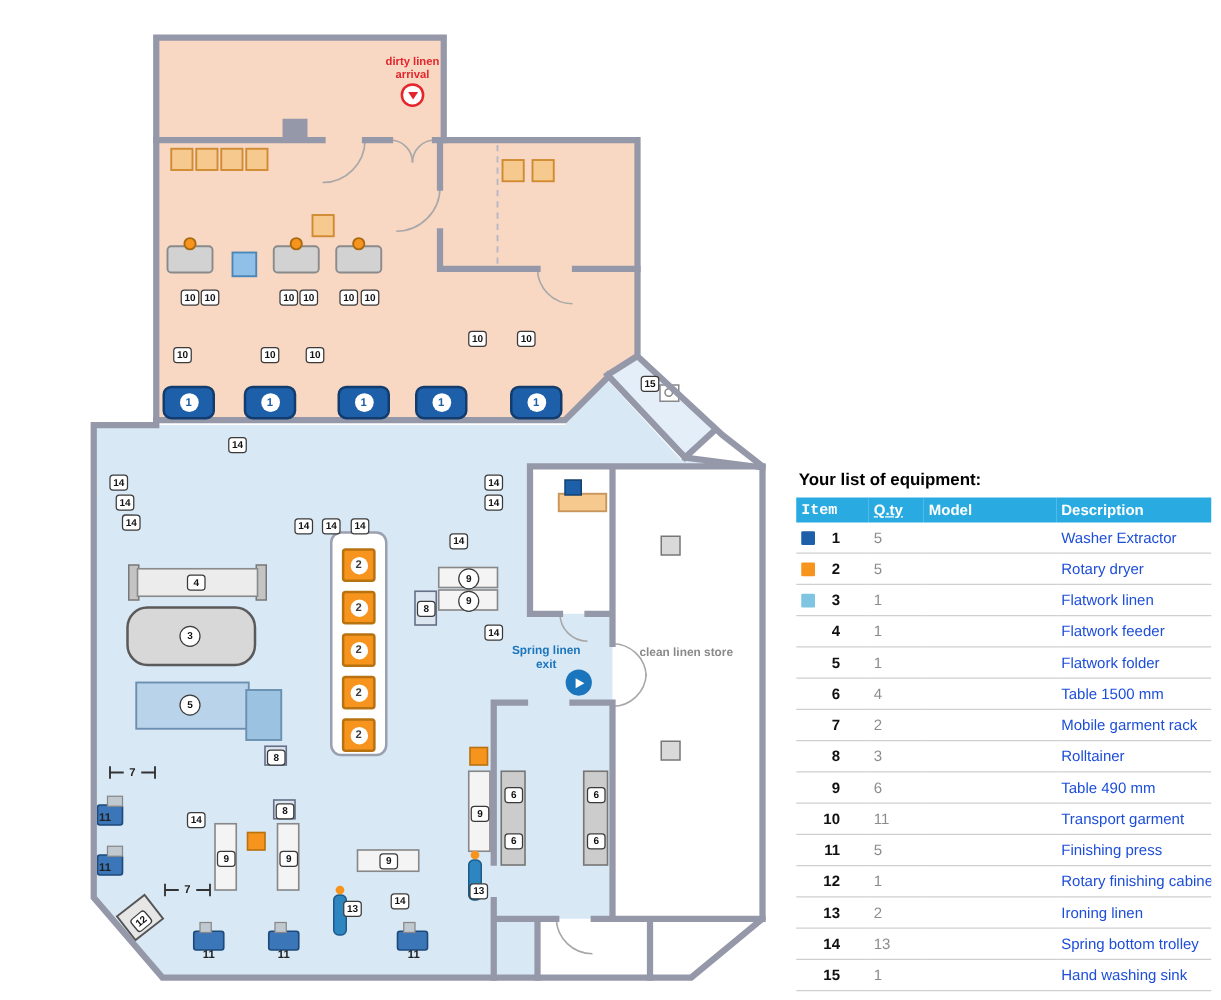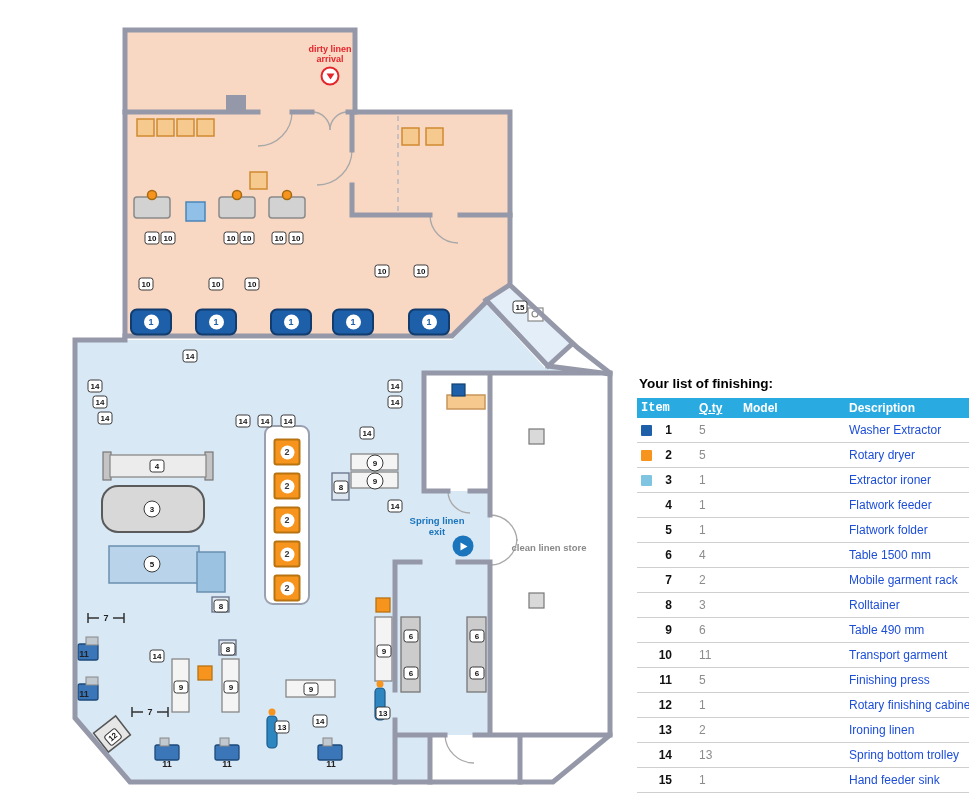--- a/index.html
+++ b/index.html
@@ -36,21 +36,21 @@
     width:17px;height:17px;background:#fff;border:1.5px solid #3a3a3a;border-radius:50%;
     font-size:8px;font-weight:bold;color:#111;
   }
   .marker.plain{font-size:9px;font-weight:bold;color:#222;}
   .lbl{
     position:absolute;transform:translate(-50%,0);text-align:center;font-weight:bold;
     white-space:pre-line;line-height:1.15;z-index:4;
   }
   .lbl-dirty{left:330px;top:44px;color:#e4262c;font-size:9px;}
   .lbl-clean{left:437px;top:516px;color:#1b75bc;font-size:9.5px;}
-  .lbl-store{left:549px;top:543px;color:#8a8a8a;font-size:9.5px;}
+  .lbl-store{left:549px;top:518px;color:#8a8a8a;font-size:9.5px;}
   .arr-dirty{
     position:absolute;left:330px;top:76px;transform:translate(-50%,-50%);
     width:19px;height:19px;border-radius:50%;background:#fff;border:2.5px solid #e4262c;
     display:flex;align-items:center;justify-content:center;z-index:4;box-sizing:border-box;
   }
   .tri-down{width:0;height:0;border-left:4.5px solid transparent;border-right:4.5px solid transparent;border-top:6.5px solid #e4262c;margin-top:1px;}
   .arr-clean{
     position:absolute;left:463px;top:546px;transform:translate(-50%,-50%);
     width:21px;height:21px;border-radius:50%;background:#1b75bc;
     display:flex;align-items:center;justify-content:center;z-index:4;
@@ -316,21 +316,21 @@
     </div>
   <div class="lbl lbl-clean">Spring linen
 exit</div>
   <div class="arr-clean">
       <span class="tri-right"></span>
     </div>
   <div class="lbl lbl-store">clean linen store</div>
 </div>
 
 <div class="equip">
-  <div class="equip-title">Your list of finishing:</div>
+  <div class="equip-title">Your list of equipment:</div>
   <table class="equip-table">
     <thead>
         <tr id="equip-head">
           <th>Item</th>
           <th>Q.ty</th>
           <th>Model</th>
           <th>Description</th>
         </tr>
       </thead>
     <tbody id="equip-body">
@@ -358,21 +358,21 @@
         </tr>
         <tr>
           <td>
             <div class="c-item">
               <span class="swatch" style="background: rgb(127, 196, 225);"></span>
               <span class="itemnum">3</span>
             </div>
           </td>
           <td class="c-qty">1</td>
           <td class="c-model"></td>
-          <td class="c-desc">Extractor ironer</td>
+          <td class="c-desc">Flatwork linen</td>
         </tr>
         <tr>
           <td>
             <div class="c-item">
               <span class="swatch empty"></span>
               <span class="itemnum">4</span>
             </div>
           </td>
           <td class="c-qty">1</td>
           <td class="c-model"></td>
@@ -490,17 +490,17 @@
         </tr>
         <tr>
           <td>
             <div class="c-item">
               <span class="swatch empty"></span>
               <span class="itemnum">15</span>
             </div>
           </td>
           <td class="c-qty">1</td>
           <td class="c-model"></td>
-          <td class="c-desc">Hand feeder sink</td>
+          <td class="c-desc">Hand washing sink</td>
         </tr>
       </tbody>
   </table>
 </div>
 
 </body></html>

